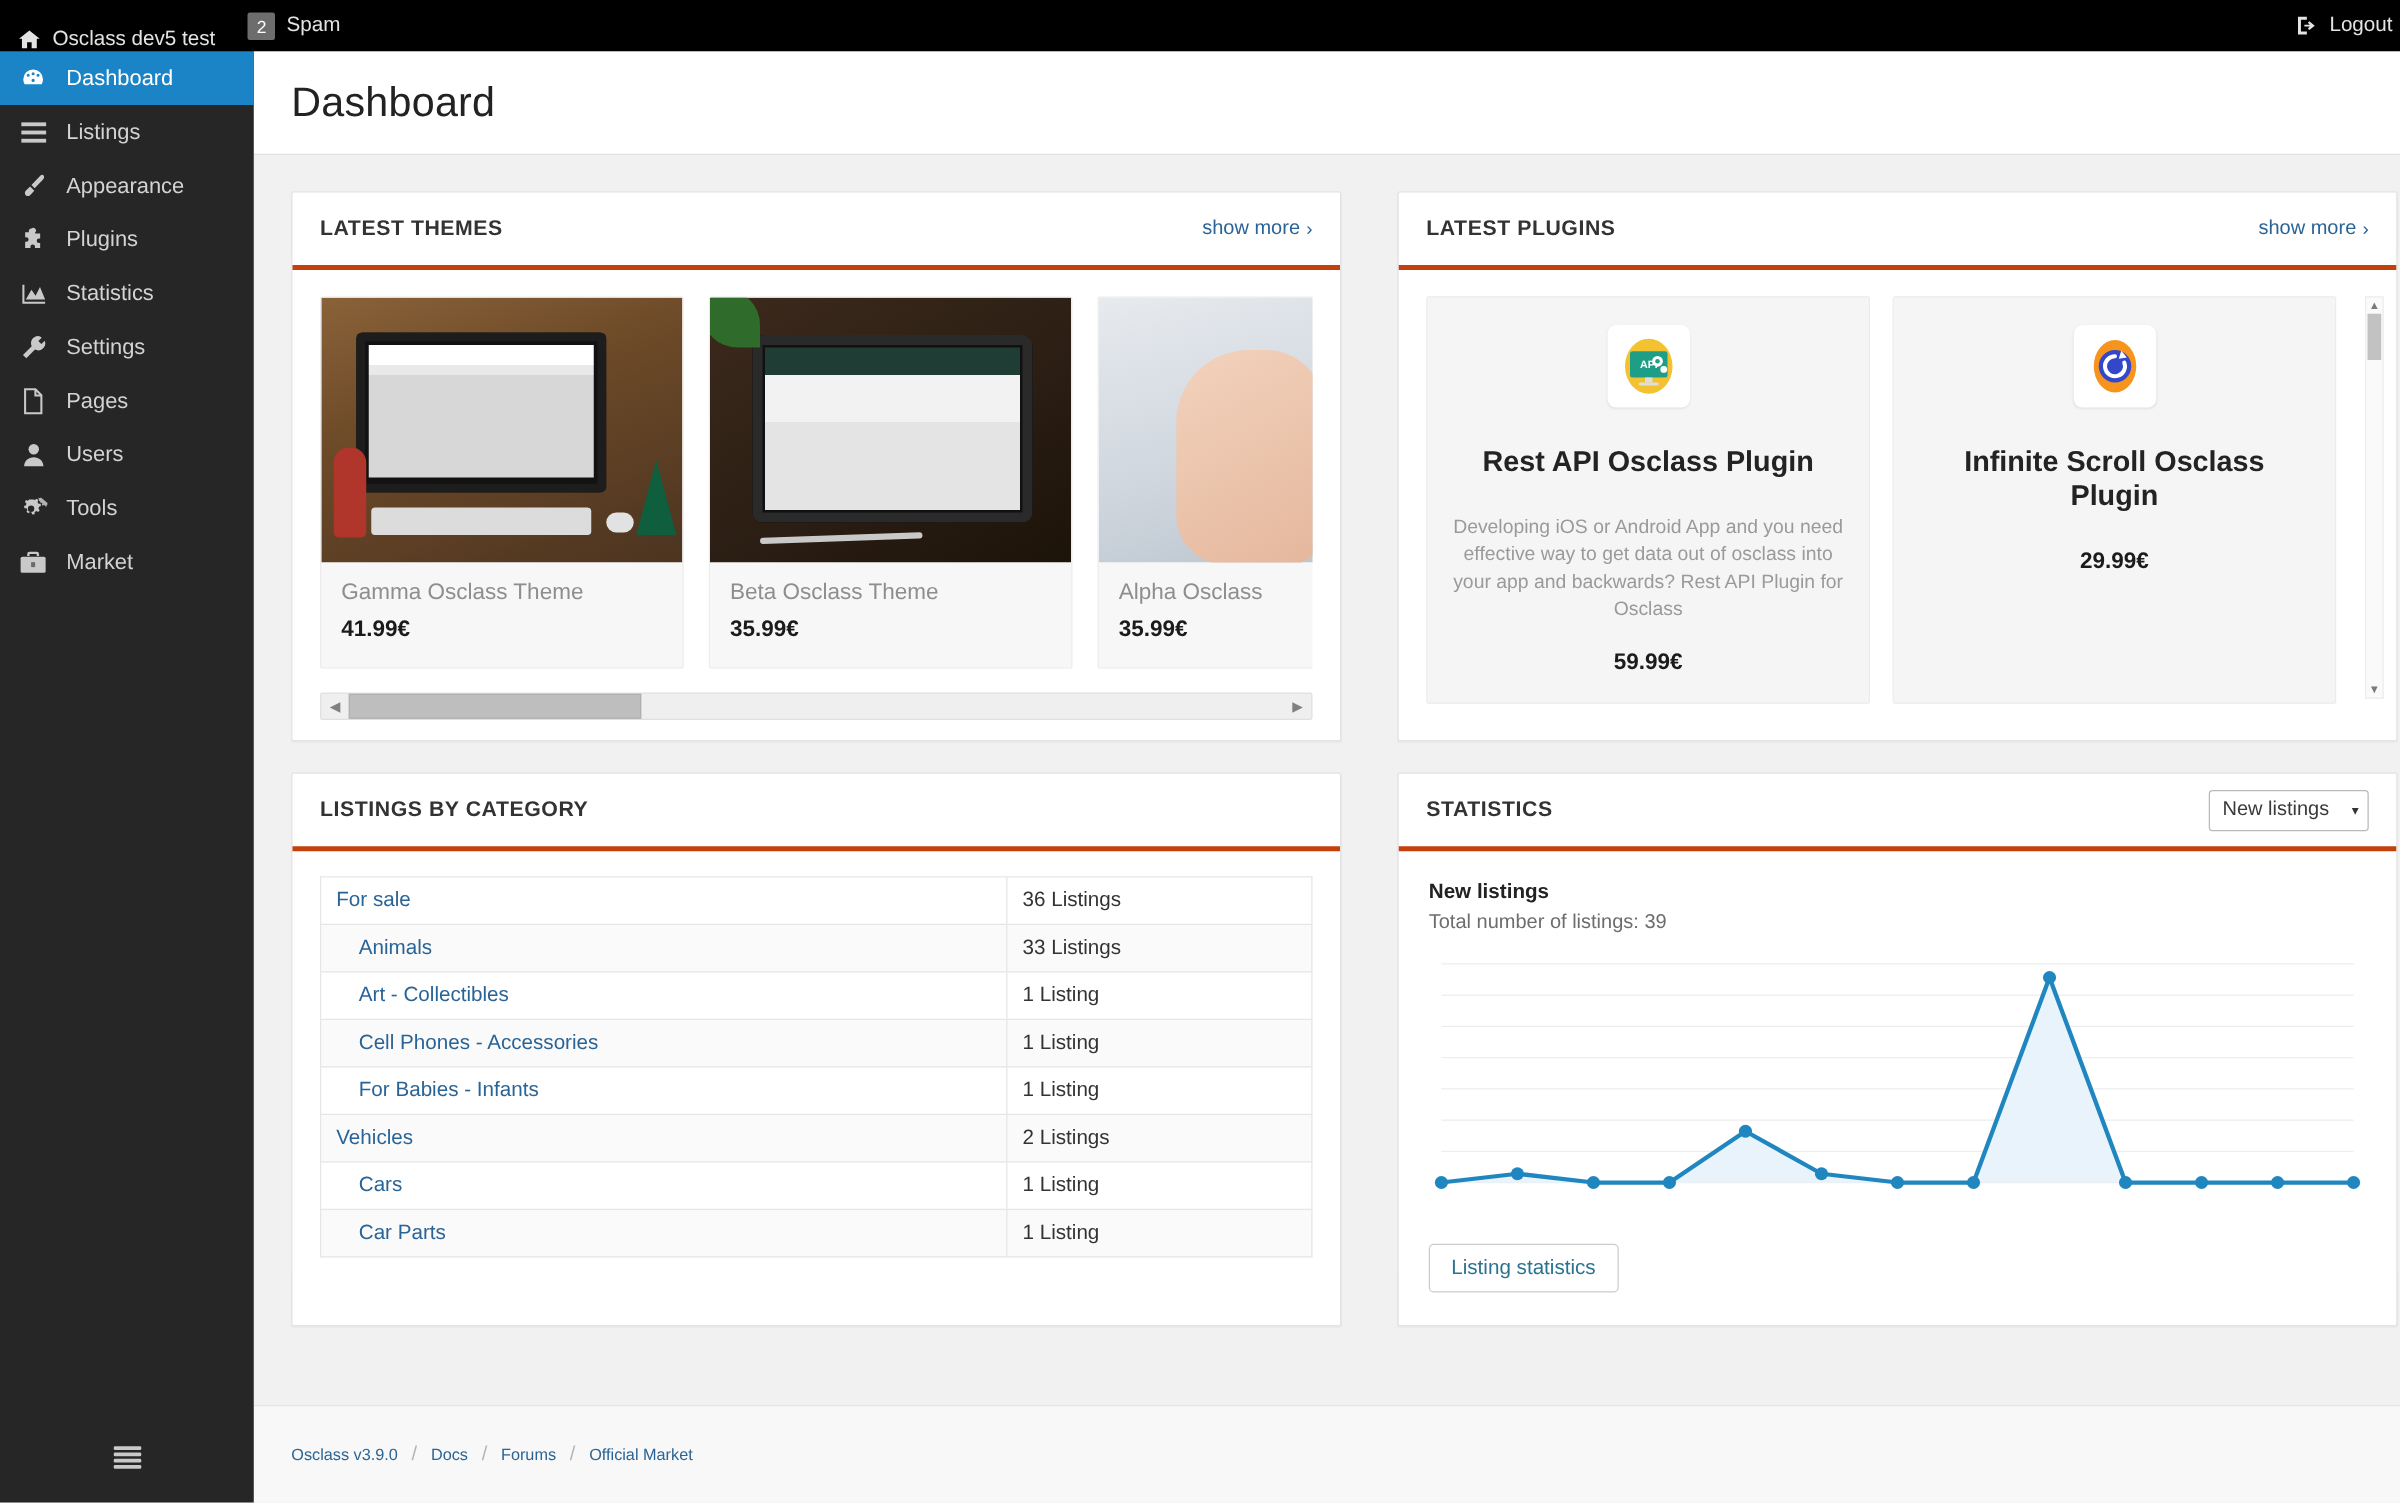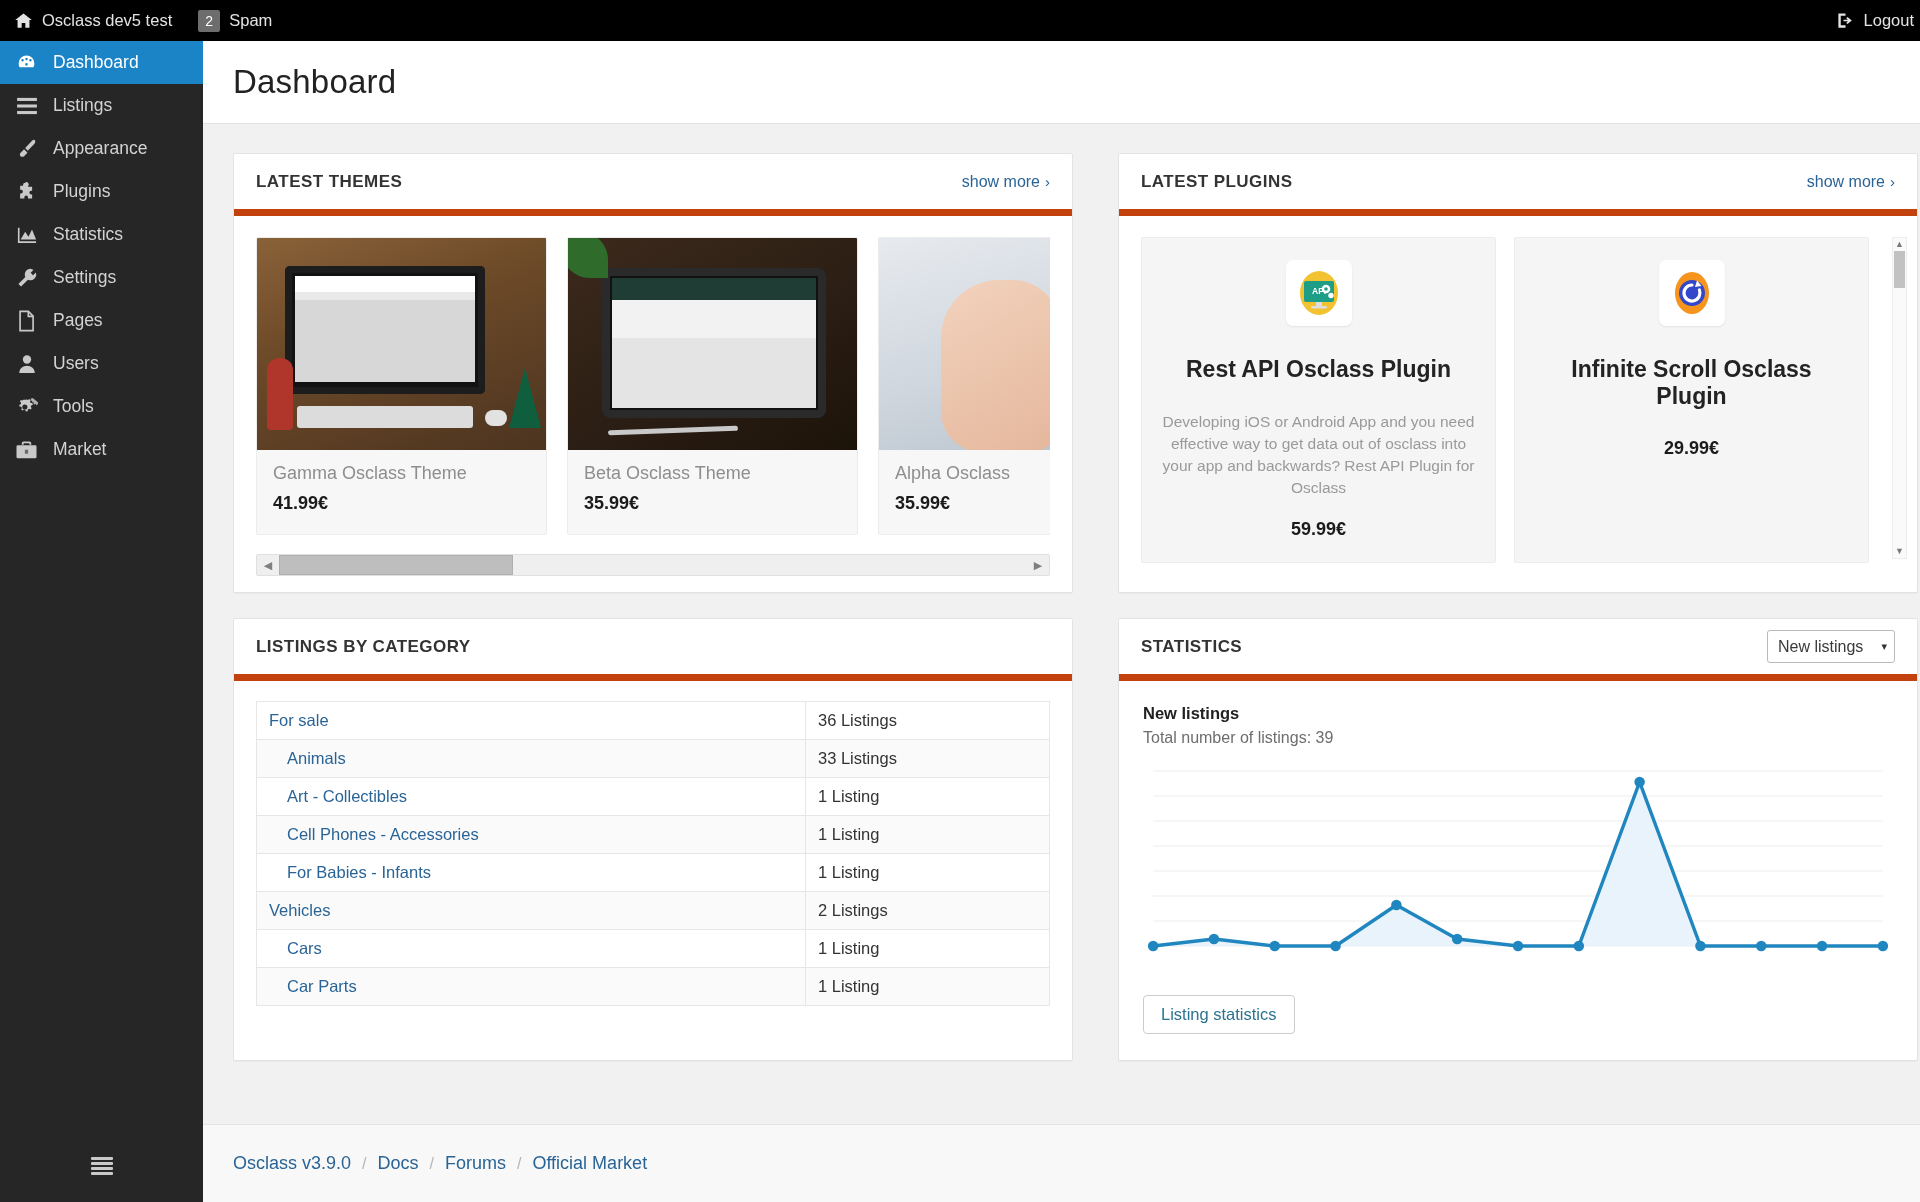--- a/index.html
+++ b/index.html
@@ -18,21 +18,21 @@
     display: flex; align-items: center;
     color: #e8e8e8;
     z-index: 30;
   }
   .tb-item {
     display: flex; align-items: center; gap: 9px;
     height: 41px; padding: 0 13px;
     font-size: 16.5px; color: #e3e3e3;
     cursor: pointer; white-space: nowrap;
   }
-  .tb-item:first-child { padding-left: 14px; }
+  .tb-item:first-child { padding-left: 14px; align-items: flex-end; }
   .tb-ico { display: inline-flex; width: 19px; height: 19px; align-items: center; justify-content: center; }
   .tb-ico svg { display: block; }
   .tb-badge {
     display: inline-flex; align-items: center; justify-content: center;
     min-width: 22px; height: 22px; padding: 0 6px;
     background: #6d6d6d; color: #fff;
     font-size: 14px; border-radius: 2px; line-height: 1;
   }
   .tb-spacer { flex: 1; }
   .tb-logout { padding-right: 6px; }
@@ -98,21 +98,21 @@
   .panel {
     background: #ffffff;
     border: 1px solid #e3e3e3;
     border-radius: 2px;
     box-shadow: 0 1px 1px rgba(0,0,0,.035);
   }
   .panel-head {
     height: 62px;
     display: flex; align-items: center; justify-content: space-between;
     padding: 16px 22px;
-    border-bottom: 7px solid #c2410c;
+    border-bottom: 4px solid #c2410c;
   }
   .panel-title {
     font-size: 17px; font-weight: 700; color: #333;
     letter-spacing: .45px; text-transform: uppercase;
   }
   .show-more {
     font-size: 16px; color: #2a6496; cursor: pointer;
     display: inline-flex; align-items: center; gap: 5px;
   }
   .show-more .chev { font-size: 15px; }
@@ -293,21 +293,21 @@
   
   .footer {
     position: absolute; left: 203px; bottom: 0;
     width: 1717px; height: 78px;
     background: #f8f8f8;
     border-top: 1px solid #e4e4e4;
     display: flex; align-items: center;
     padding-left: 30px;
   }
   .footer a {
-    font-size: 18px; color: #2a6496; text-decoration: none; cursor: pointer;
+    font-size: 13px; color: #2a6496; text-decoration: none; cursor: pointer;
   }
   .footer .sep { color: #b5b5b5; font-size: 16px; margin: 0 11px; }
 </style>
 </head>
 <body>
 
 <div class="topbar">
   <div class="tb-item">
     <span class="tb-ico">
       <svg width="19" height="19" viewBox="0 0 24 24" fill="#e3e3e3">

